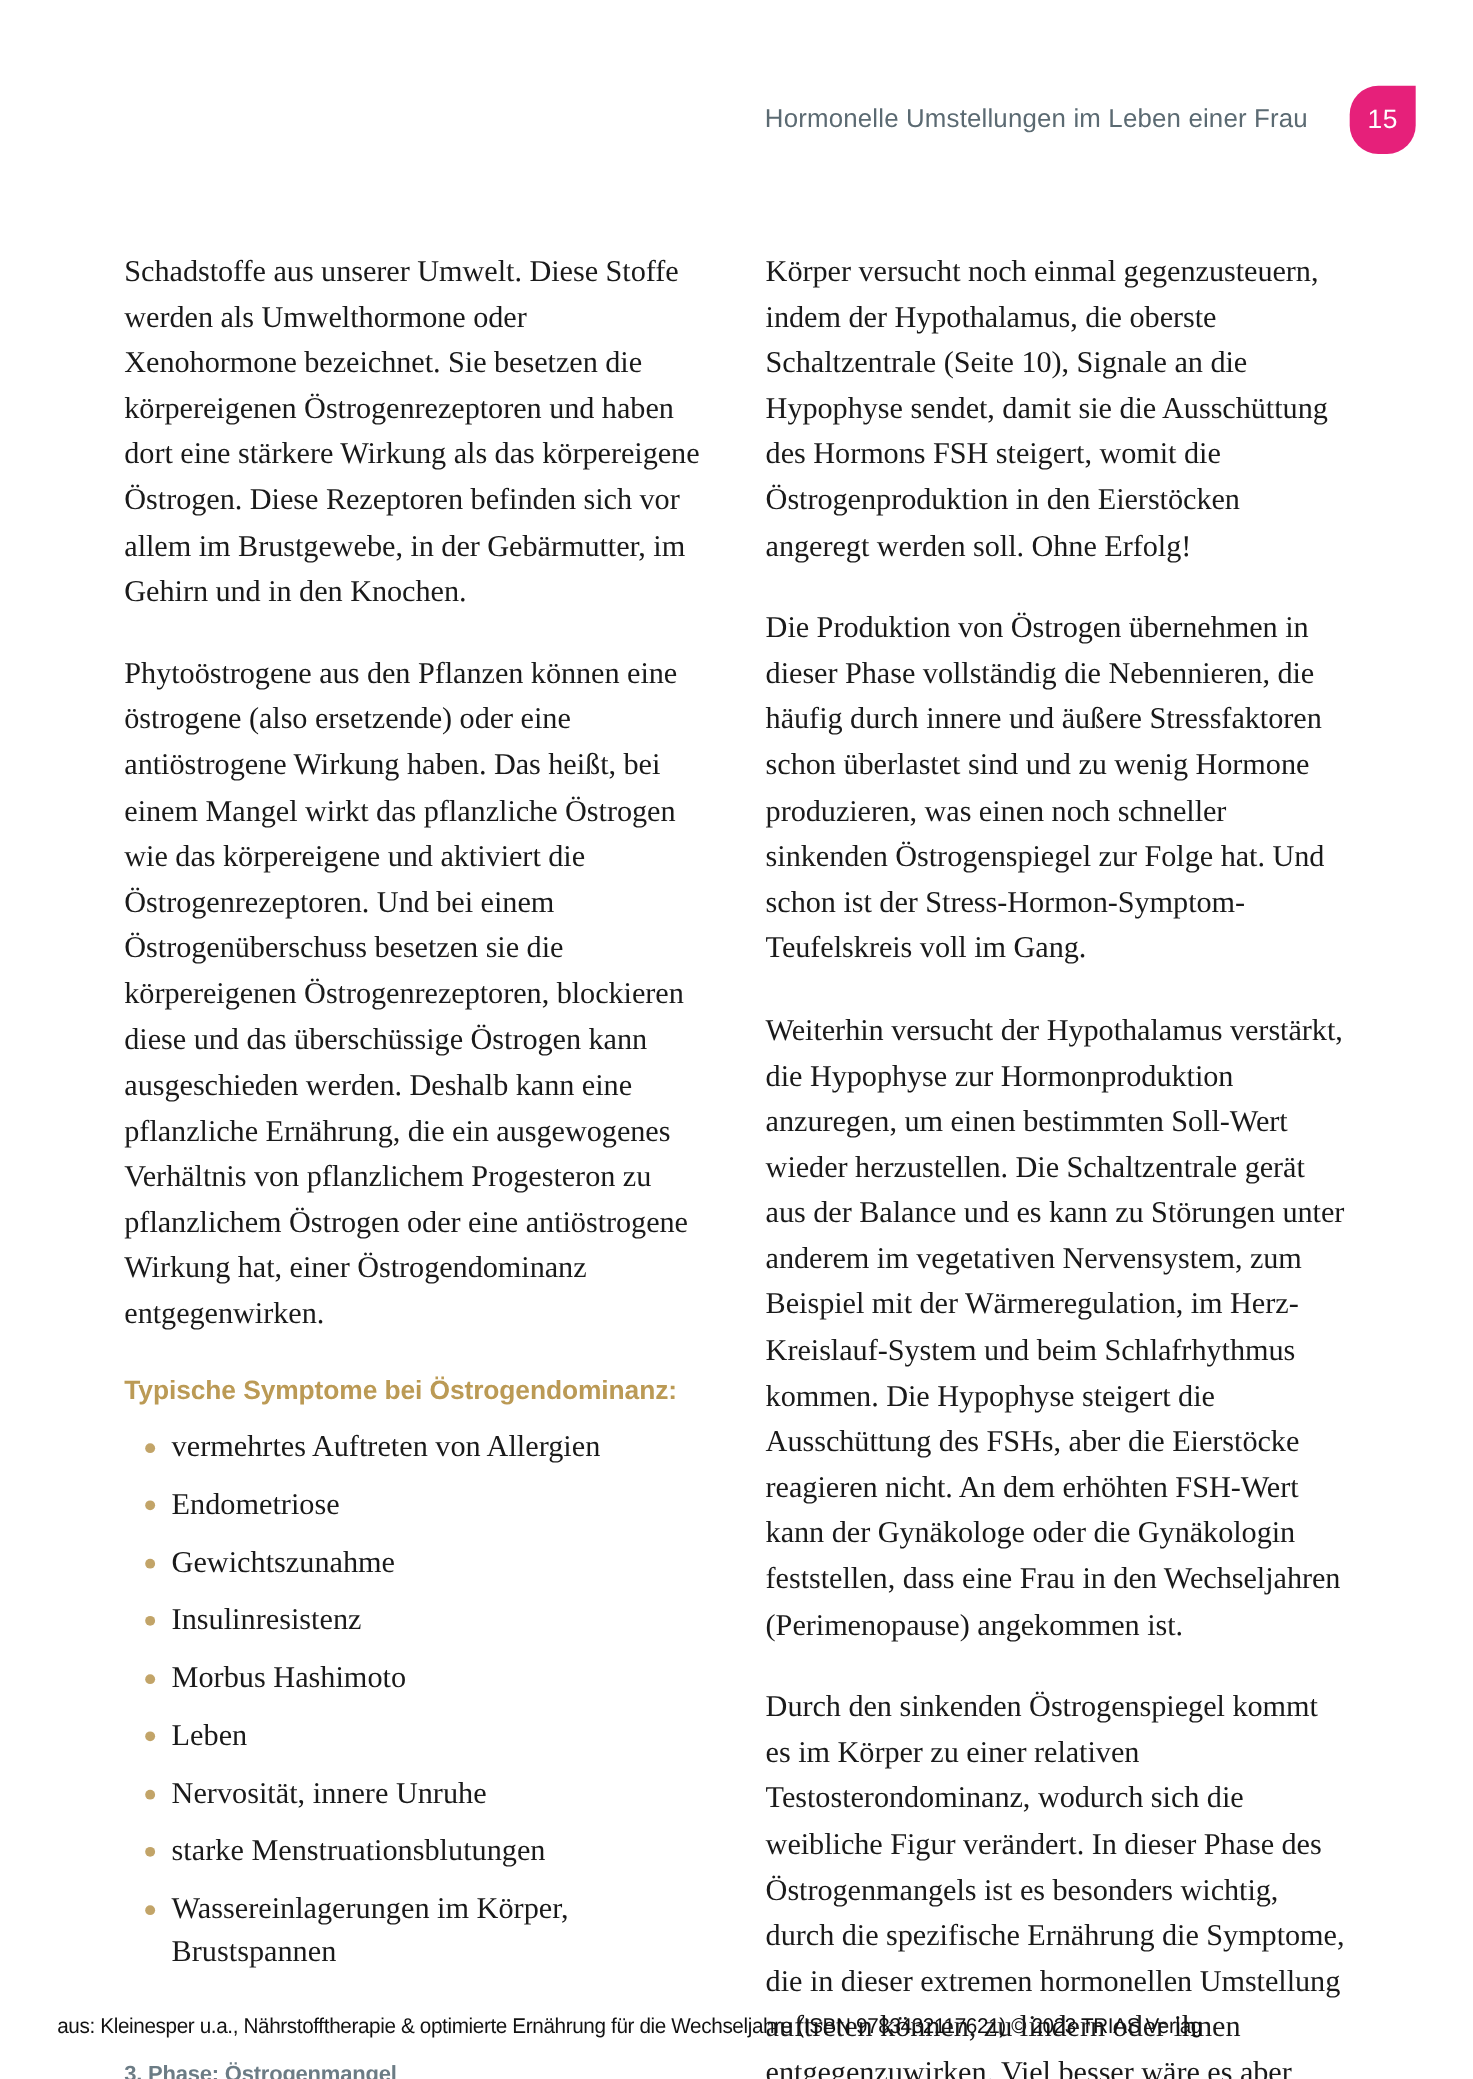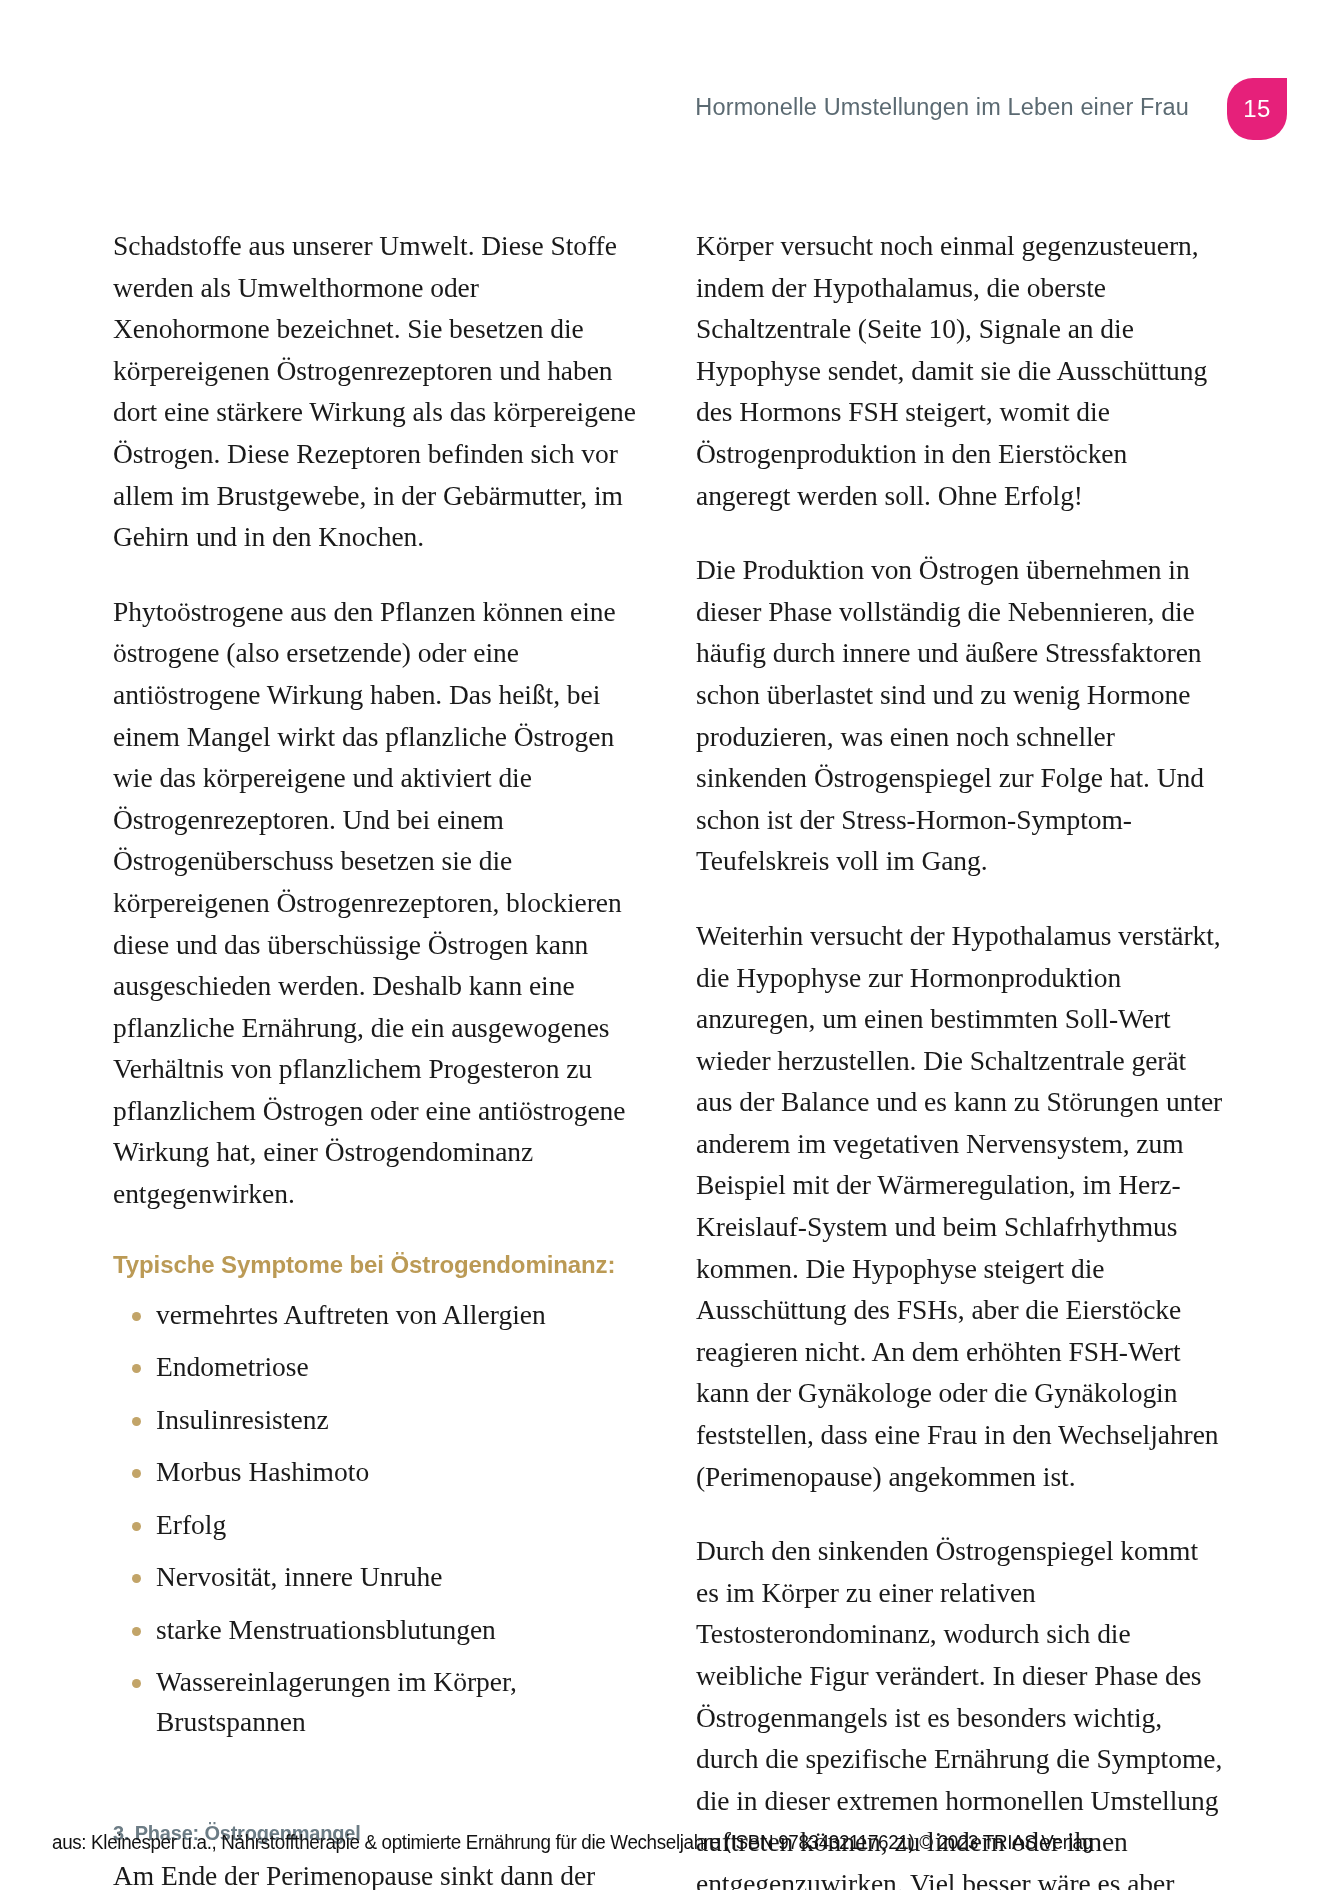--- a/index.html
+++ b/index.html
@@ -163,29 +163,33 @@
           <li>
             <span class="dot"></span>
             <span>vermehrtes Auftreten von Allergien</span>
           </li>
           <li>
             <span class="dot"></span>
             <span>Endometriose</span>
           </li>
           <li>
             <span class="dot"></span>
+            <span>Gewichtszunahme</span>
+          </li>
+          <li>
+            <span class="dot"></span>
             <span>Insulinresistenz</span>
           </li>
           <li>
             <span class="dot"></span>
             <span>Morbus Hashimoto</span>
           </li>
           <li>
             <span class="dot"></span>
-            <span>Erfolg</span>
+            <span>Leben</span>
           </li>
           <li>
             <span class="dot"></span>
             <span>Nervosität, innere Unruhe</span>
           </li>
           <li>
             <span class="dot"></span>
             <span>starke Menstruationsblutungen</span>
           </li>
           <li>

